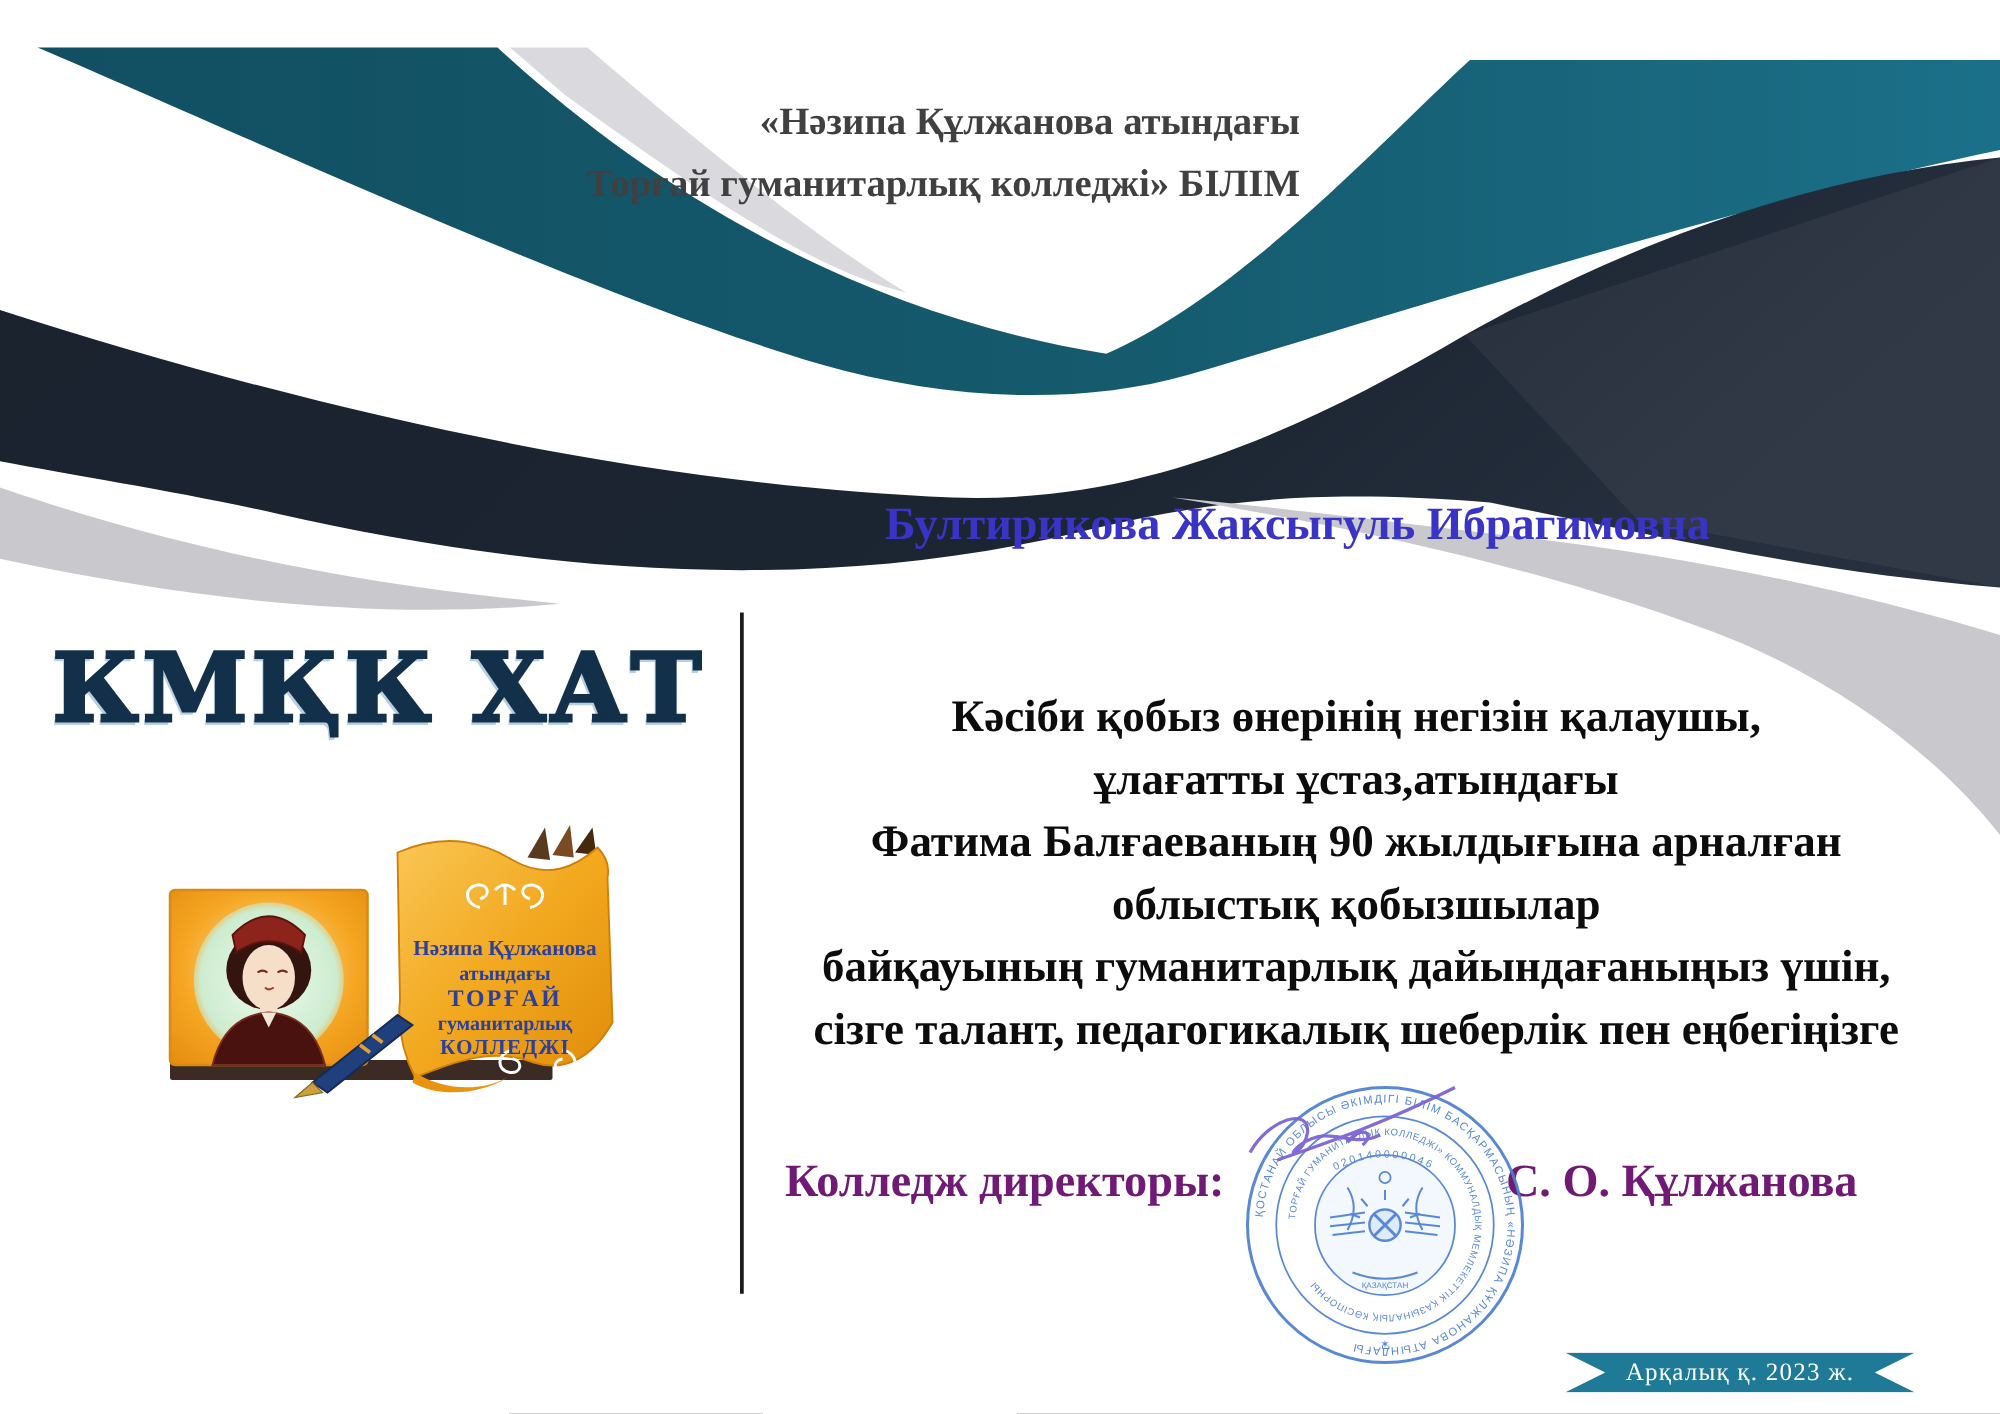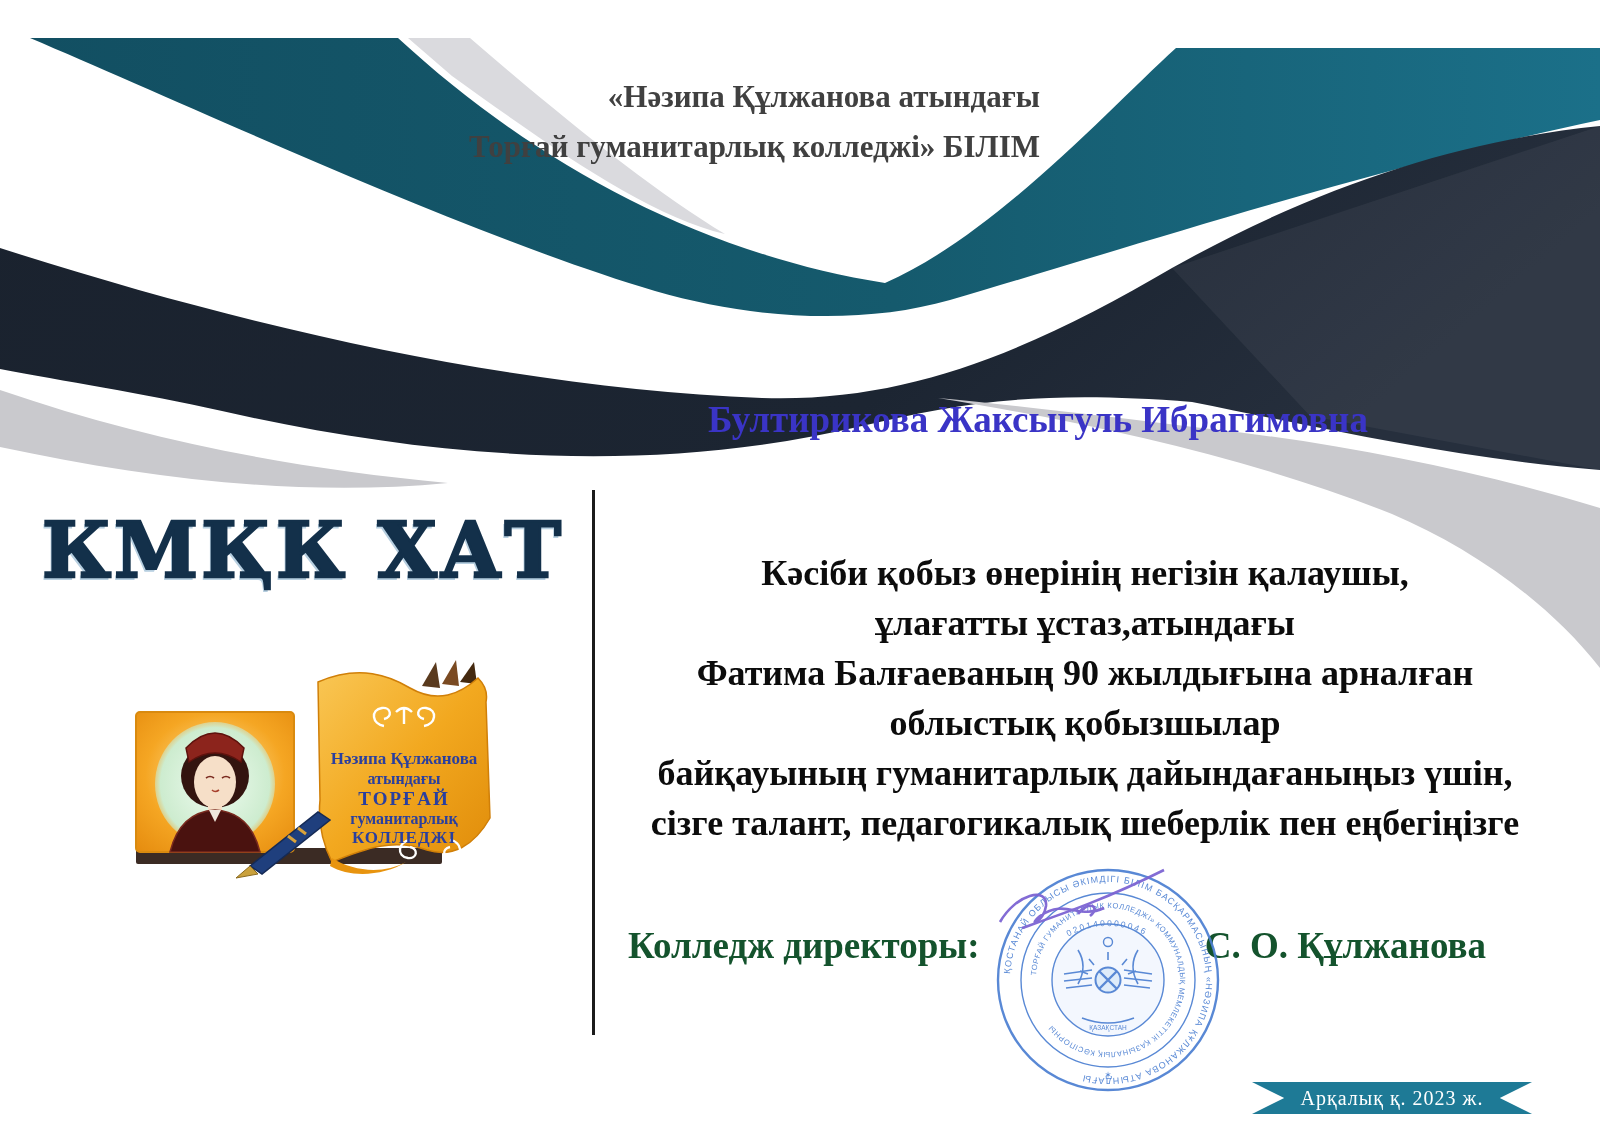--- a/index.html
+++ b/index.html
@@ -27,21 +27,21 @@
   }
   .divider{
     left:592px;top:490px;width:3px;height:545px;background:#1b1b1b;z-index:1;position:absolute;
   }
   .body-block{
     left:600px;top:512px;width:970px;text-align:center;
     font-size:36px;font-weight:700;color:#0c0c0c;line-height:50px;margin-top:36px;
   }
   .sig-row{
     left:628px;top:924px;width:858px;display:flex;justify-content:space-between;align-items:baseline;
-    font-size:37px;font-weight:700;color:#14532d;z-index:2;
+    font-size:37px;font-weight:700;color:#701a75;z-index:2;
   }
   .stamp-wrap{left:982px;top:856px;width:252px;height:248px;z-index:3;opacity:.93;}
   .logo-wrap{left:122px;top:660px;width:430px;height:222px;z-index:2;}
   .ribbon{
     left:1252px;top:1082px;width:280px;height:32px;background:#1e7a96;z-index:2;
     clip-path:polygon(0 0,100% 0,88.5% 50%,100% 100%,0 100%,11.5% 50%);
     display:flex;align-items:center;justify-content:center;
     color:#ffffff;font-size:20px;letter-spacing:1px;
   }
 </style>

